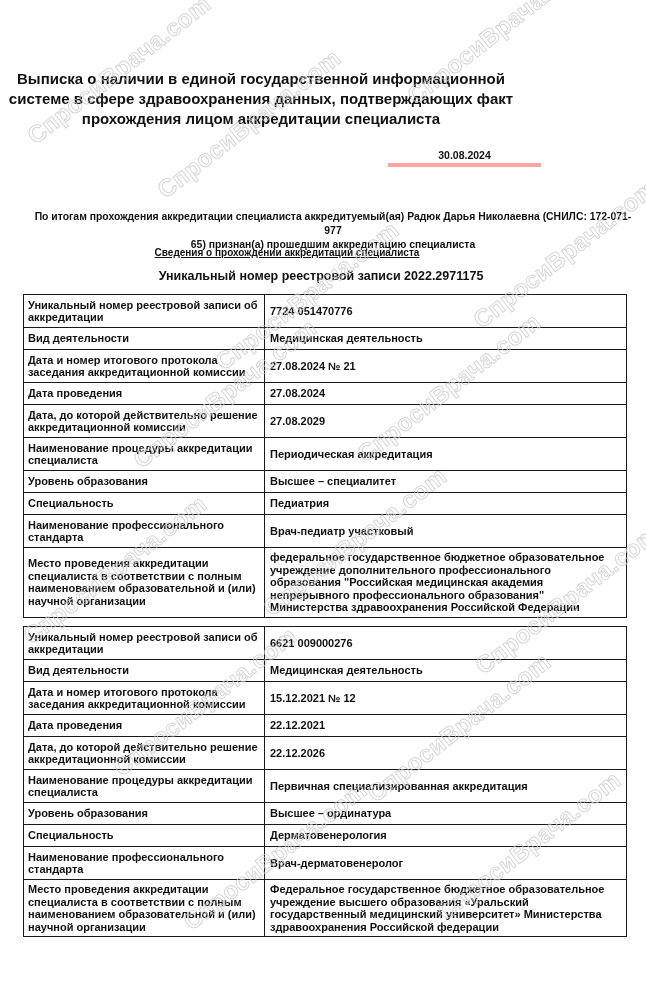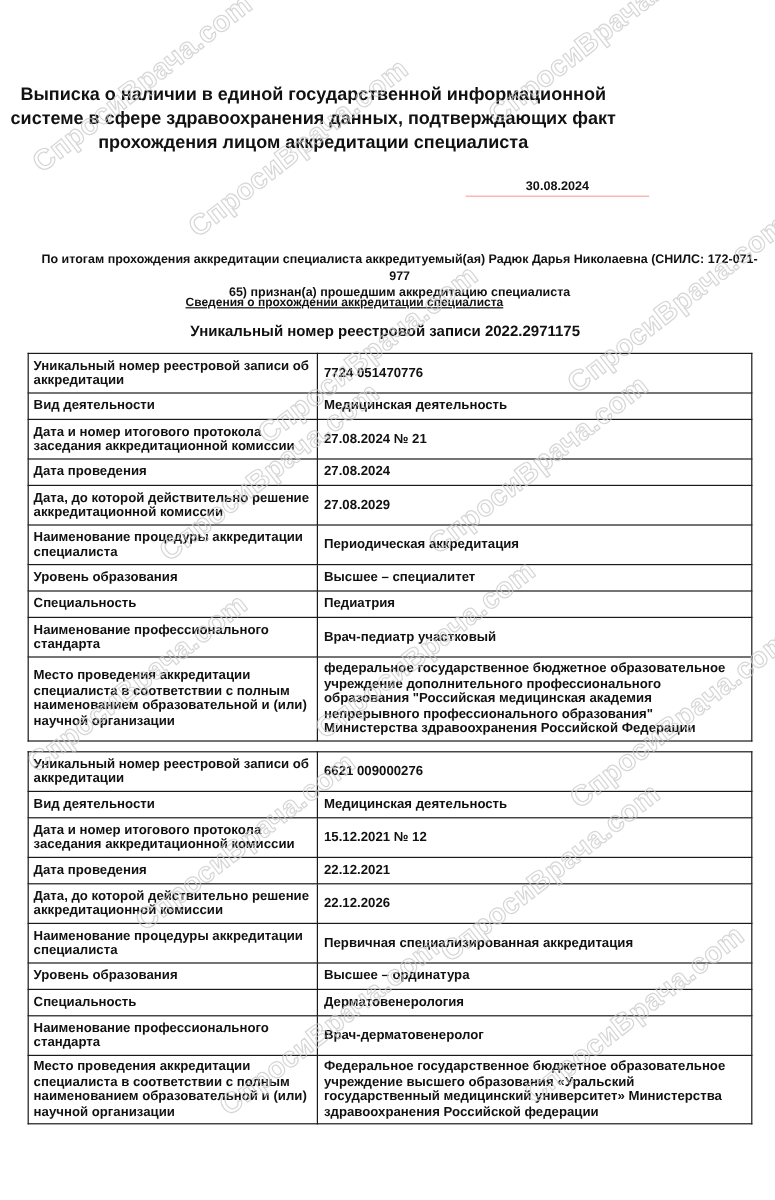--- a/index.html
+++ b/index.html
@@ -34,21 +34,21 @@
   }
   .date-block {
     position: absolute;
     left: 388px; width: 153px;
     top: 149px;
     text-align: center;
   }
   .date-value {
     font-size: 10.5px;
     line-height: 13px;
-    border-bottom: 1px solid #fca5a5;
+    border-bottom: 4px solid #fca5a5;
     padding-bottom: 1px;
   }
   .date-caption {
     font-size: 10.5px;
     line-height: 13px;
     margin-top: 1px;
     font-weight: bold;
   }
   .intro {
     position: absolute;

